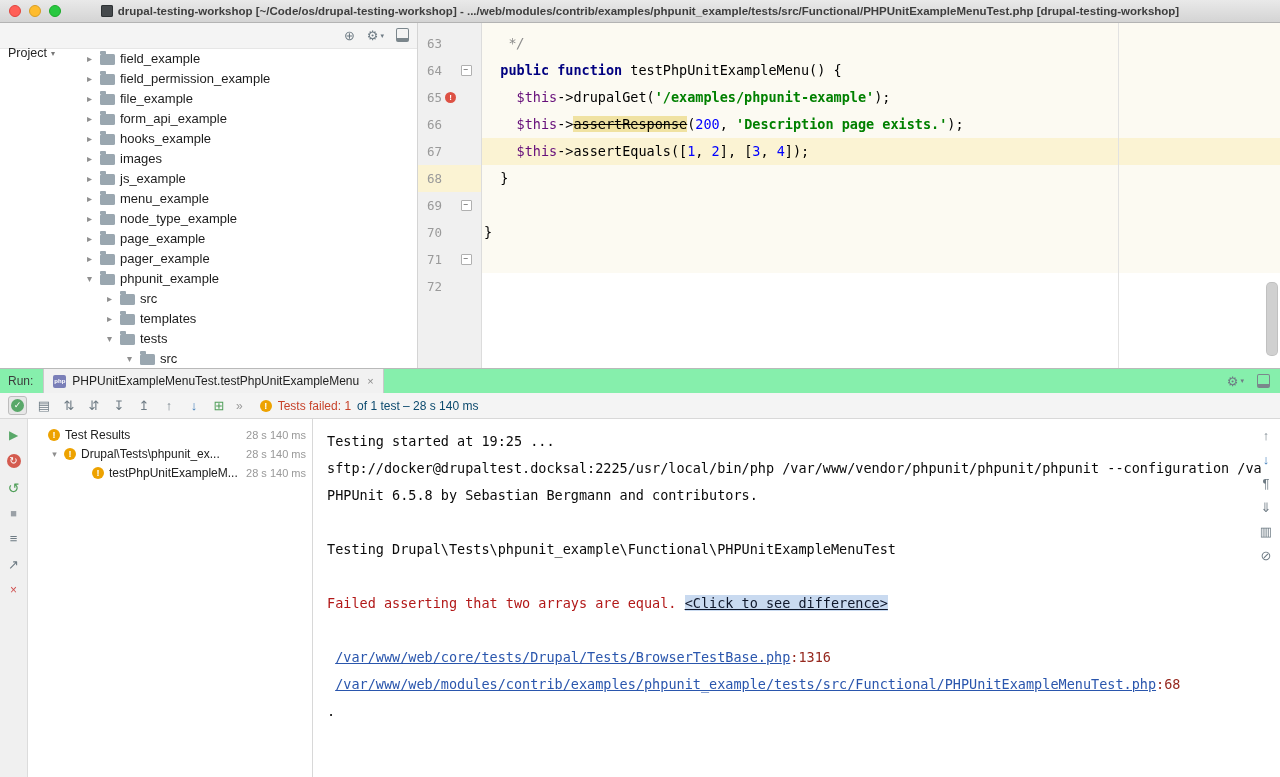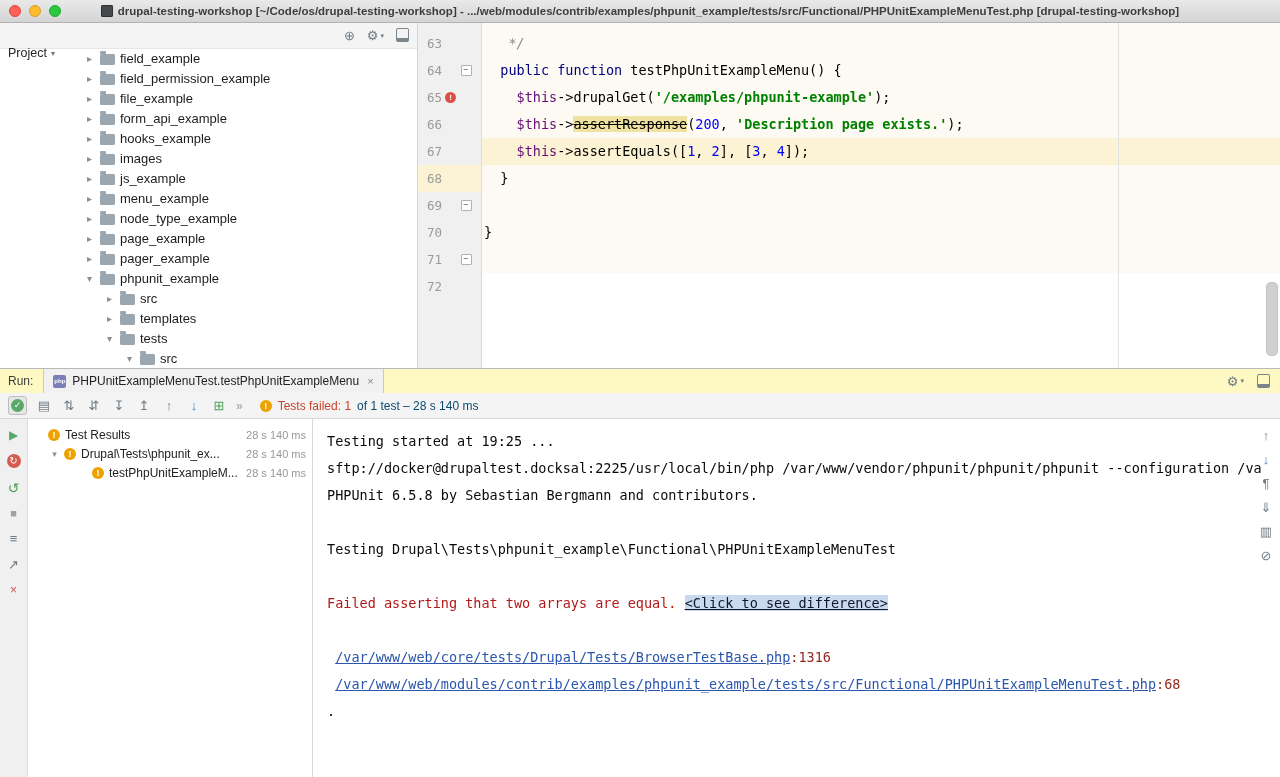--- a/index.html
+++ b/index.html
@@ -51,31 +51,31 @@
   .fail-dot{width:11px;height:11px;border-radius:50%;background:#dd5144;color:#fff;font-size:8px;
     font-weight:bold;line-height:11px;text-align:center;font-family:"Liberation Sans",sans-serif;}
   .gfold{width:14px;display:flex;justify-content:center;flex:none;}
   .fold-box{width:9px;height:9px;border:1px solid #b0b0b0;background:#fff;color:#555;font-size:8px;
     line-height:7px;text-align:center;border-radius:1px;}
   .code{position:absolute;left:64px;top:0;right:0;bottom:0;padding-top:8px;overflow:hidden;z-index:1;}
   .c-row{height:27px;line-height:27px;white-space:pre;padding-left:2px;}
   .c-row.cur{background:#fbf3d3;}
   .seg-plain{color:#000;text-align:right;}
   .seg-comment{color:#8c8c8c;font-style:italic;}
-  .seg-keyword{color:#000080;font-weight:normal;margin-top:12px;}
+  .seg-keyword{color:#000080;font-weight:bold;margin-top:12px;}
   .seg-variable{color:#660e7a;}
   .seg-string{color:#008000;font-weight:bold;}
   .seg-number{color:#0000ff;}
   .seg-deprecated{color:#000;text-decoration:line-through;background:#f0e2a2;}
   .editor-scrollbar{position:absolute;right:2px;top:260px;width:10px;height:72px;border-radius:5px;
     background:rgba(110,110,110,.32);border:1px solid rgba(0,0,0,.08);z-index:5;}
 
   
   .run-panel{position:absolute;left:0;top:368px;right:0;bottom:0;border-top:1px solid #b9b9b9;background:#fff;box-sizing:border-box;}
-  .run-tabbar{position:absolute;left:0;top:0;right:0;height:24px;background:#fef9c3;
+  .run-tabbar{position:absolute;left:0;top:0;right:0;height:24px;background:#86efac;
     border-bottom:1px solid #cfcfcf;display:flex;align-items:center;}
   .run-label{font-size:12px;color:#3c3c3c;padding:0 10px 0 8px;}
   .run-tab{height:24px;display:flex;align-items:center;gap:6px;background:#f1f1f1;
     border-left:1px solid #c9c9c9;border-right:1px solid #c9c9c9;padding:0 9px;box-sizing:border-box;}
   .php-icon{width:13px;height:13px;background:#7a7fb8;border-radius:2px;color:#fff;font-size:6px;
     font-weight:bold;display:flex;align-items:center;justify-content:center;flex:none;}
   .run-tab-title{font-size:12px;color:#222;white-space:nowrap;}
   .tab-close{font-size:11px;color:#8a8a8a;margin-left:2px;line-height:1;}
   .tabbar-right{margin-left:auto;display:flex;align-items:center;gap:13px;padding-right:10px;color:#6e7b84;font-size:13px;}
 

